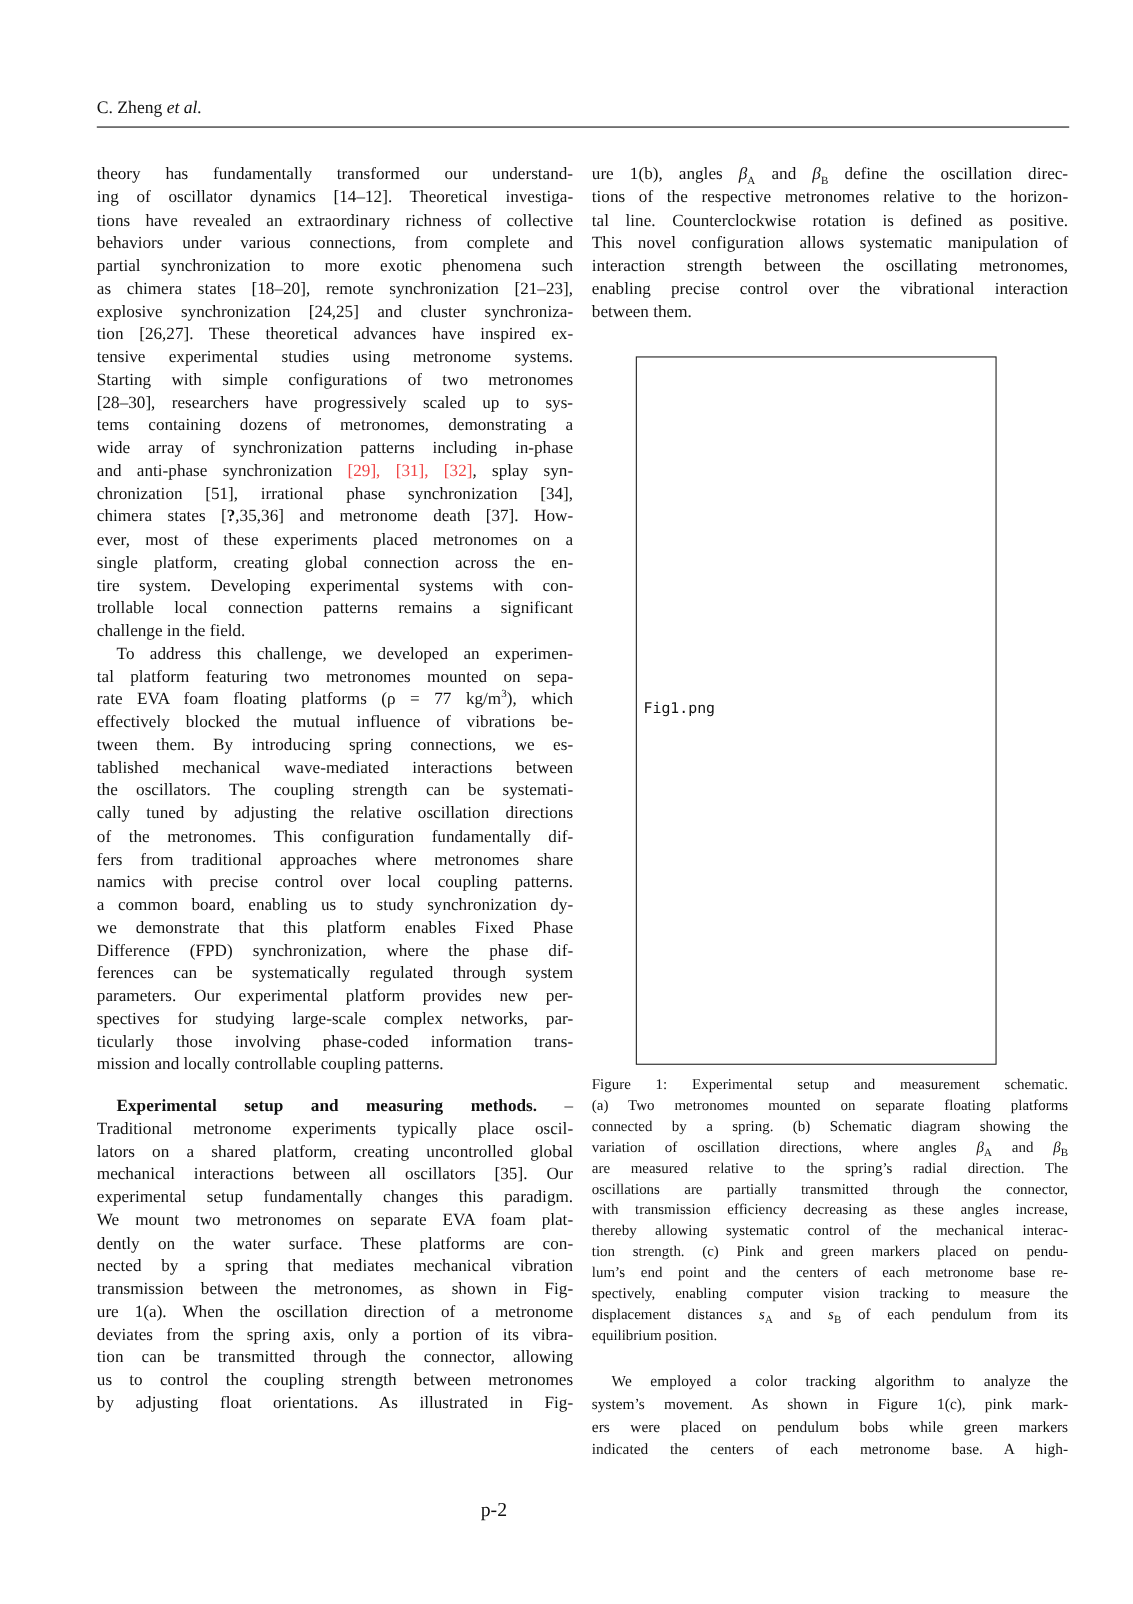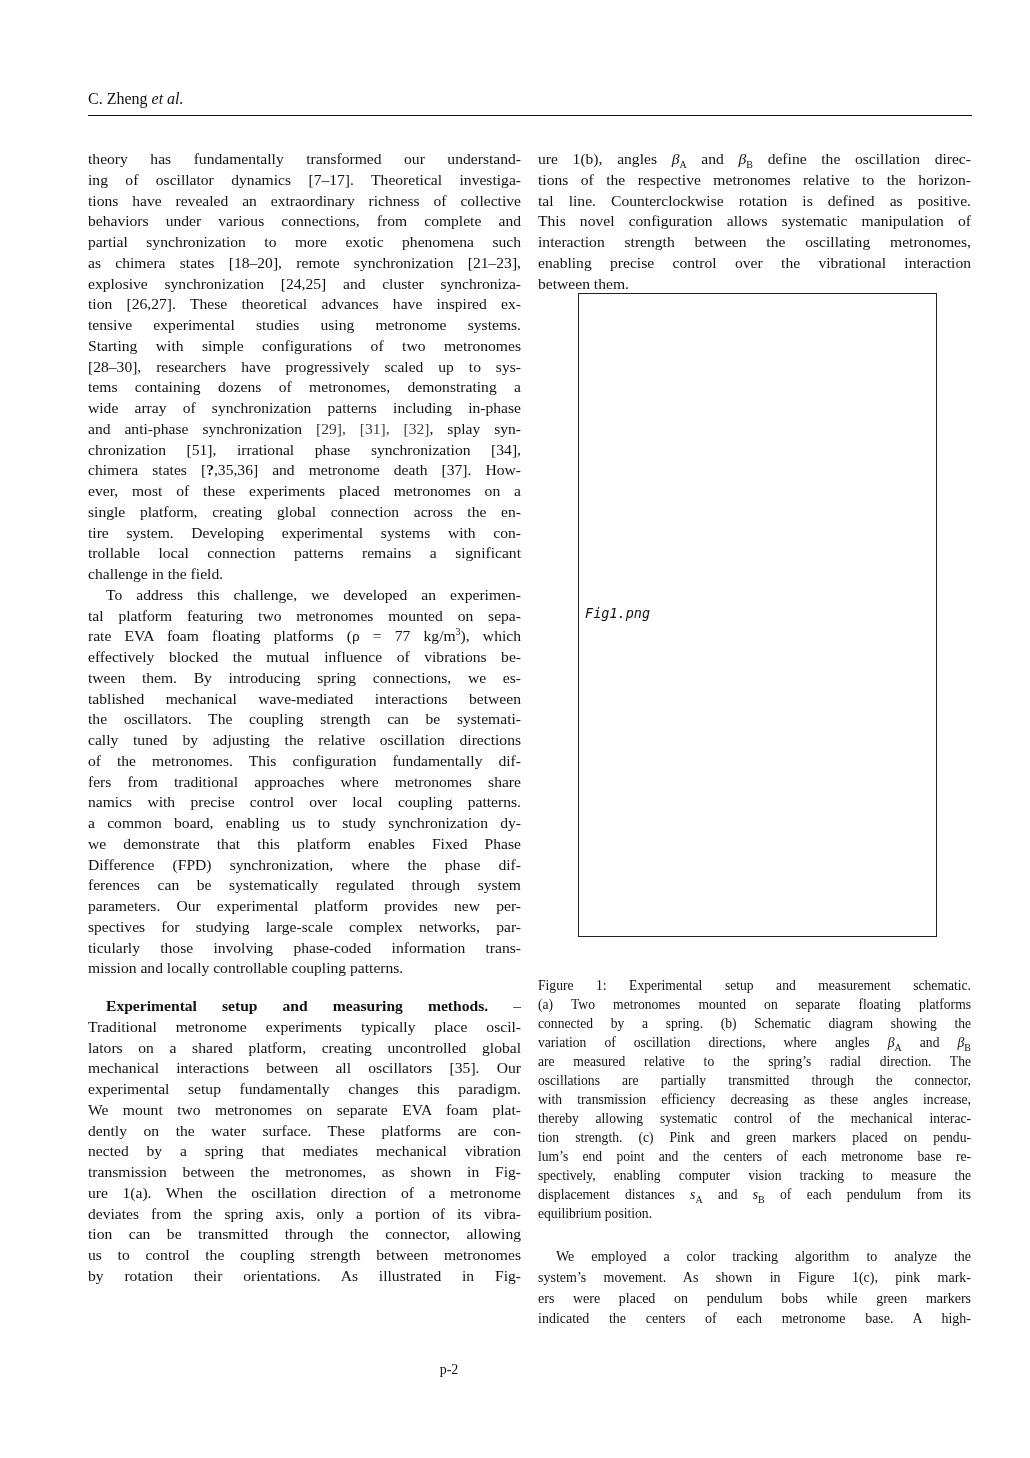--- a/index.html
+++ b/index.html
@@ -11,52 +11,52 @@
   .rule { position: absolute; left: 88px; top: 115px; width: 884px; height: 1px; background: #111; }
   .col { position: absolute; width: 433px; font-family: "Liberation Serif", "DejaVu Serif", serif;
          font-size: 15.6px; }
   .col .ln { height: 20.75px; line-height: 20.75px; white-space: nowrap; text-align: justify;
              text-align-last: justify; overflow: visible; }
   .col .ln.last { text-align-last: left; }
   .col .ln.indent { padding-left: 18px; }
   .left { left: 88px; top: 149px; }
   .right { left: 538px; top: 149px; }
   .gap { height: 17px; }
-  .cite-red { color: #404040; }
+  .cite-red { color: #ef4444; }
   .bold { font-weight: bold; }
   sup { font-size: 10px; line-height: 0; }
   sub { font-size: 10px; line-height: 0; }
-  .figbox { position: absolute; left: 578px; top: 293px; width: 359px; height: 644px;
-            border: 1.5px solid #222; box-sizing: border-box; font-style: italic; }
+  .figbox { position: absolute; left: 578px; top: 324px; width: 328px; height: 644px;
+            border: 1.5px solid #222; box-sizing: border-box; }
   .figlabel { position: absolute; left: 6px; top: 311px; font-family: "DejaVu Sans Mono", "Liberation Mono", monospace;
               font-size: 13.5px; }
   .caption { position: absolute; left: 538px; top: 976px; width: 433px;
              font-family: "Liberation Serif", "DejaVu Serif", serif; font-size: 13.6px; }
   .caption .ln { height: 19px; line-height: 19px; white-space: nowrap; text-align: justify; text-align-last: justify; }
   .caption .ln.last { text-align-last: left; }
   .right2 { position: absolute; left: 538px; top: 1247px; width: 433px;
             font-family: "Liberation Serif", "DejaVu Serif", serif; font-size: 14px; }
   .right2 .ln { height: 20.75px; line-height: 20.75px; white-space: nowrap; text-align: justify; text-align-last: justify; }
   .right2 .ln.indent { padding-left: 18px; }
   .pagenum { position: absolute; left: 0; width: 898px; top: 1362px; text-align: center;
-             font-family: "Liberation Serif", "DejaVu Serif", serif; font-size: 14px; }
+             font-family: "Liberation Serif", "DejaVu Serif", serif; font-size: 18px; }
 </style>
 </head>
 <body>
 
 <div class="header">
   <span>C. Zheng</span>
   <em>et al.</em>
 </div>
 <div class="rule"></div>
 
 <div class="col left">
   <div id="p1a">
       <div class="ln">theory has fundamentally transformed our understand-</div>
-      <div class="ln">ing of oscillator dynamics [7–17]. Theoretical investiga-</div>
+      <div class="ln">ing of oscillator dynamics [14–12]. Theoretical investiga-</div>
       <div class="ln">tions have revealed an extraordinary richness of collective</div>
       <div class="ln">behaviors under various connections, from complete and</div>
       <div class="ln">partial synchronization to more exotic phenomena such</div>
       <div class="ln">as chimera states [18–20], remote synchronization [21–23],</div>
       <div class="ln">explosive synchronization [24,25] and cluster synchroniza-</div>
       <div class="ln">tion [26,27]. These theoretical advances have inspired ex-</div>
       <div class="ln">tensive experimental studies using metronome systems.</div>
       <div class="ln">Starting with simple configurations of two metronomes</div>
       <div class="ln">[28–30], researchers have progressively scaled up to sys-</div>
       <div class="ln">tems containing dozens of metronomes, demonstrating a</div>
@@ -117,21 +117,21 @@
       <div class="ln">We mount two metronomes on separate EVA foam plat-</div>
     </div>
   <div id="p3b">
       <div class="ln">dently on the water surface. These platforms are con-</div>
       <div class="ln">nected by a spring that mediates mechanical vibration</div>
       <div class="ln">transmission between the metronomes, as shown in Fig-</div>
       <div class="ln">ure 1(a). When the oscillation direction of a metronome</div>
       <div class="ln">deviates from the spring axis, only a portion of its vibra-</div>
       <div class="ln">tion can be transmitted through the connector, allowing</div>
       <div class="ln">us to control the coupling strength between metronomes</div>
-      <div class="ln">by rotation their orientations. As illustrated in Fig-</div>
+      <div class="ln">by adjusting float orientations. As illustrated in Fig-</div>
     </div>
 </div>
 
 <div class="col right">
   <div class="ln">
     <span>ure 1(b), angles </span><i>β</i><sub>A</sub><span> and </span><i>β</i><sub>B</sub><span> define the oscillation direc-</span>
   </div>
   <div id="r1">
       <div class="ln">tions of the respective metronomes relative to the horizon-</div>
       <div class="ln">tal line. Counterclockwise rotation is defined as positive.</div>

